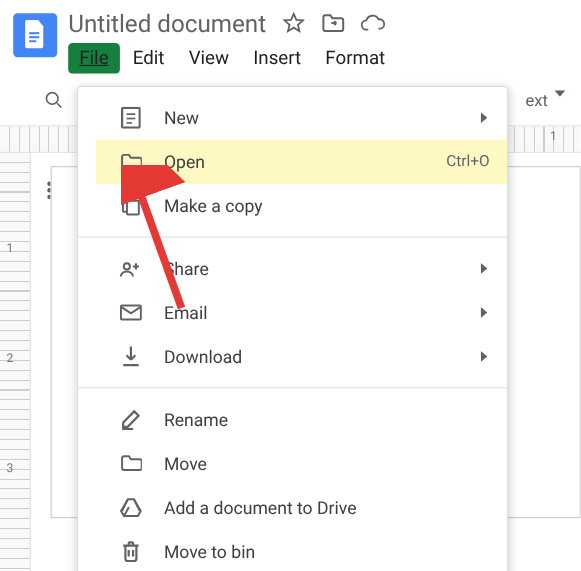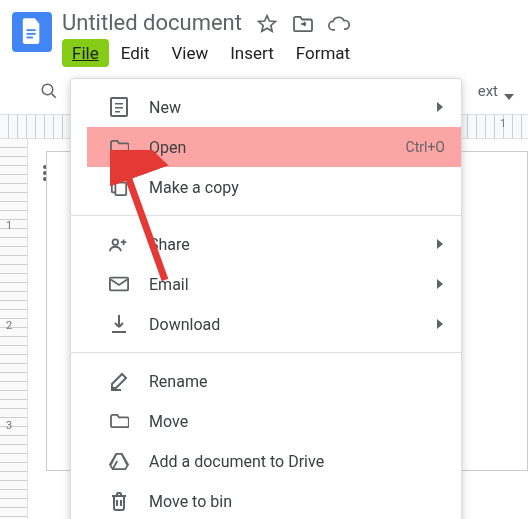--- a/index.html
+++ b/index.html
@@ -1,41 +1,41 @@
 <!DOCTYPE html>
 <html><head>
 <meta charset="utf-8">
 <style>
 * { margin:0; padding:0; box-sizing:border-box; font-family:"Google Sans",Roboto,Arial,sans-serif; }
 body { width:528px; height:519px; background:#fff; overflow:hidden; position:relative; color:#202124; }
 .header { display:flex; align-items:flex-start; padding:8px 12px 0 12px; gap:10px; }
 .logo { width:40px; height:40px; background:#4285f4; border-radius:4px; display:flex; align-items:center; justify-content:center; flex-shrink:0; margin-top:4px; }
 .logo svg { width:22px; height:28px; }
 .titlearea { flex:1; }
-.docname-row { display:flex; align-items:flex-end; gap:14px; margin-top:2px; }
+.docname-row { display:flex; align-items:flex-start; gap:14px; margin-top:2px; }
 .docname { font-size:22px; color:#5f6368; }
 .tb-icon { width:22px; height:22px; color:#5f6368; display:flex; align-items:center; justify-content:center; }
 .menubar { display:flex; gap:2px; margin-top:4px; }
 .menubar-item { font-size:17px; color:#202124; padding:4px 10px; border-radius:4px; cursor:pointer; }
-.menubar-item.active { background:#84cc16;text-decoration:underline; }
+.menubar-item.active { background:#15803d;text-decoration:underline; }
 .toolbar { display:flex; align-items:center; padding:8px 0 8px 38px; border-bottom:1px solid #dadce0; position:relative; height:48px; color:#5f6368; background:#fff; }
-.toolbar-tail { position:absolute; right:14px; display:flex; align-items:flex-end; gap:6px; font-size:15px; }
+.toolbar-tail { position:absolute; right:14px; display:flex; align-items:flex-start; gap:6px; font-size:15px; }
 .ruler-h { position:relative; height:24px; border-bottom:1px solid #e0e0e0; margin-left:0; background:#f8f9fa; }
 .ruler-h::before { content:""; position:absolute; top:0; bottom:0; left:0; right:0; background:repeating-linear-gradient(to right, transparent 0 8px, #bbb 8px 9px); opacity:.7; }
 .ruler-num { position:absolute; top:2px; font-size:11px; color:#757575; }
 .page-area { display:flex; position:relative; height:380px; }
 .ruler-v { width:28px; border-right:1px solid #e0e0e0; background:#fafafa; position:relative; }
 .ruler-v::before { content:""; position:absolute; left:0; right:0; top:0; bottom:0; background:repeating-linear-gradient(to bottom, transparent 0 8px, #bbb 8px 9px); opacity:.7; }
 .ruler-vnum { position:absolute; left:6px; font-size:11px; color:#757575; }
 .page { flex:1; background:#fff; margin:12px 0 0 18px; border:1px solid #ccc; height:320px; }
 .bullet-toggle { position:absolute; left:38px; top:158px; width:30px; height:30px; display:flex; align-items:center; justify-content:center; color:#5f6368; }
 
 .menu { position:absolute; left:70px; top:78px; width:392px; background:#fff; border:1px solid #dadce0; border-radius:4px; box-shadow:0 2px 10px rgba(0,0,0,.2); padding:8px 0; z-index:50; font-size:16px; }
 .menu-item { display:flex; align-items:center; height:40px; padding:0 18px 0 20px; cursor:pointer; color:#3c4043; position:relative;margin-left:16px; }
-.menu-item.hovered { background:#fca5a5; }
+.menu-item.hovered { background:#fef9c3; }
 .menu-icon { width:24px; height:24px; margin-right:18px; color:#5f6368; display:flex; align-items:center; justify-content:center; }
 .menu-item .shortcut { position:absolute; right:16px; color:#5f6368; font-size:14px; }
 .menu-item .arrow { position:absolute; right:18px; color:#5f6368; }
 .menu-sep { height:1px; background:#e0e0e0; margin:8px 0; }
 
 .annot-arrow { position:absolute; left:110px; top:150px; z-index:60; pointer-events:none; }
 svg { display:block; }
 </style>
 </head>
 <body>

